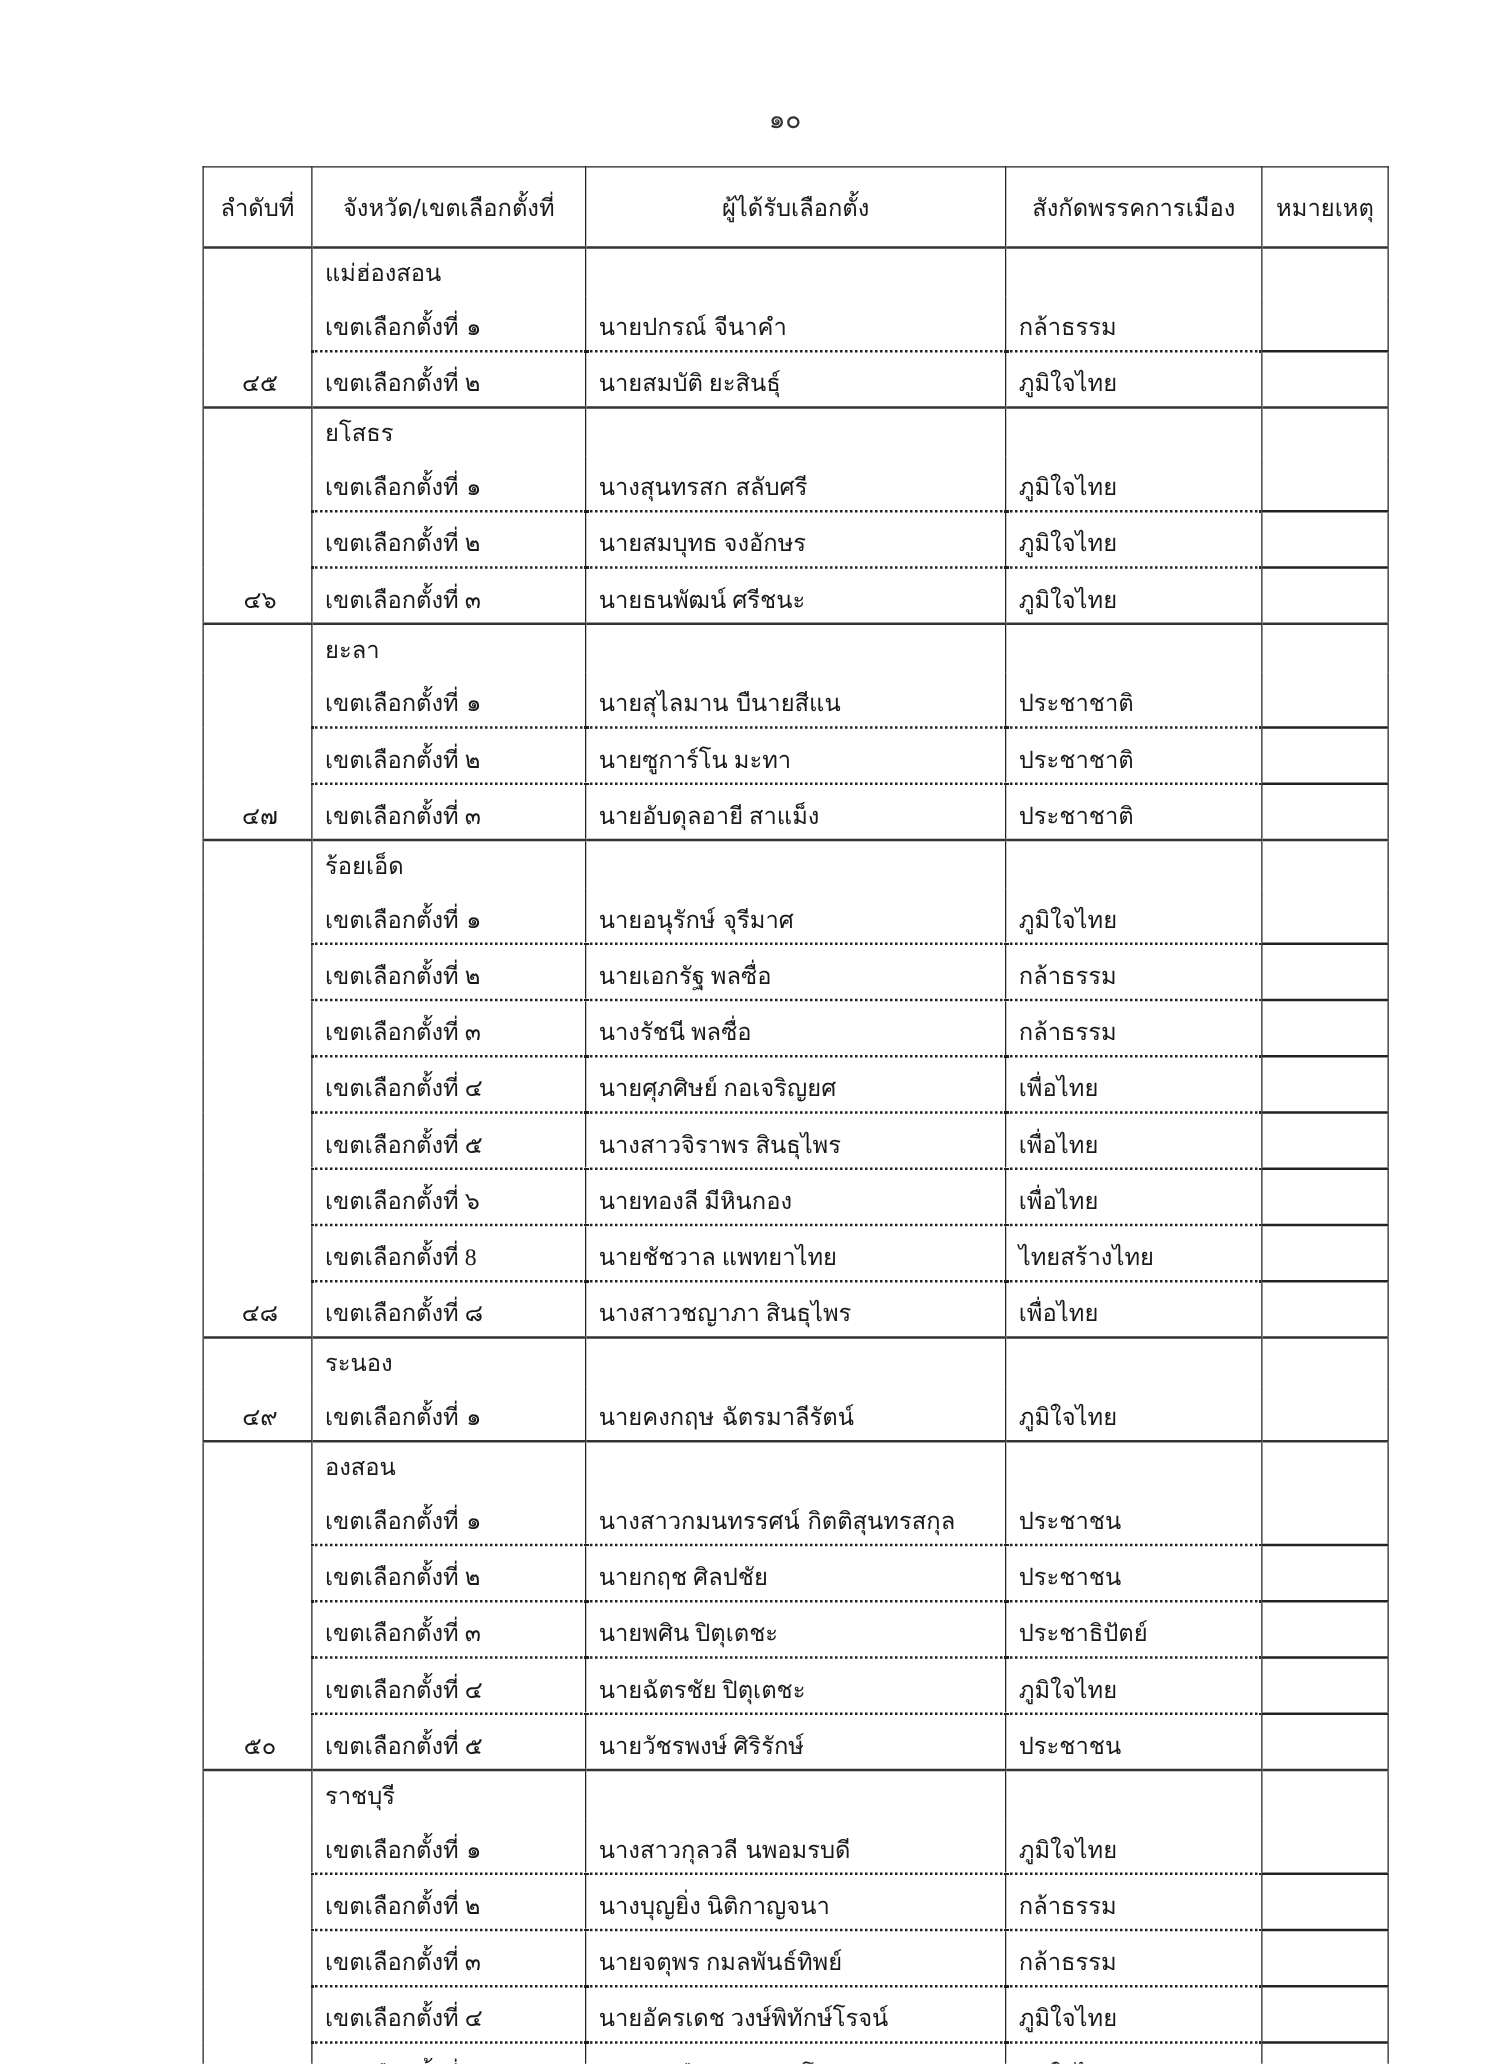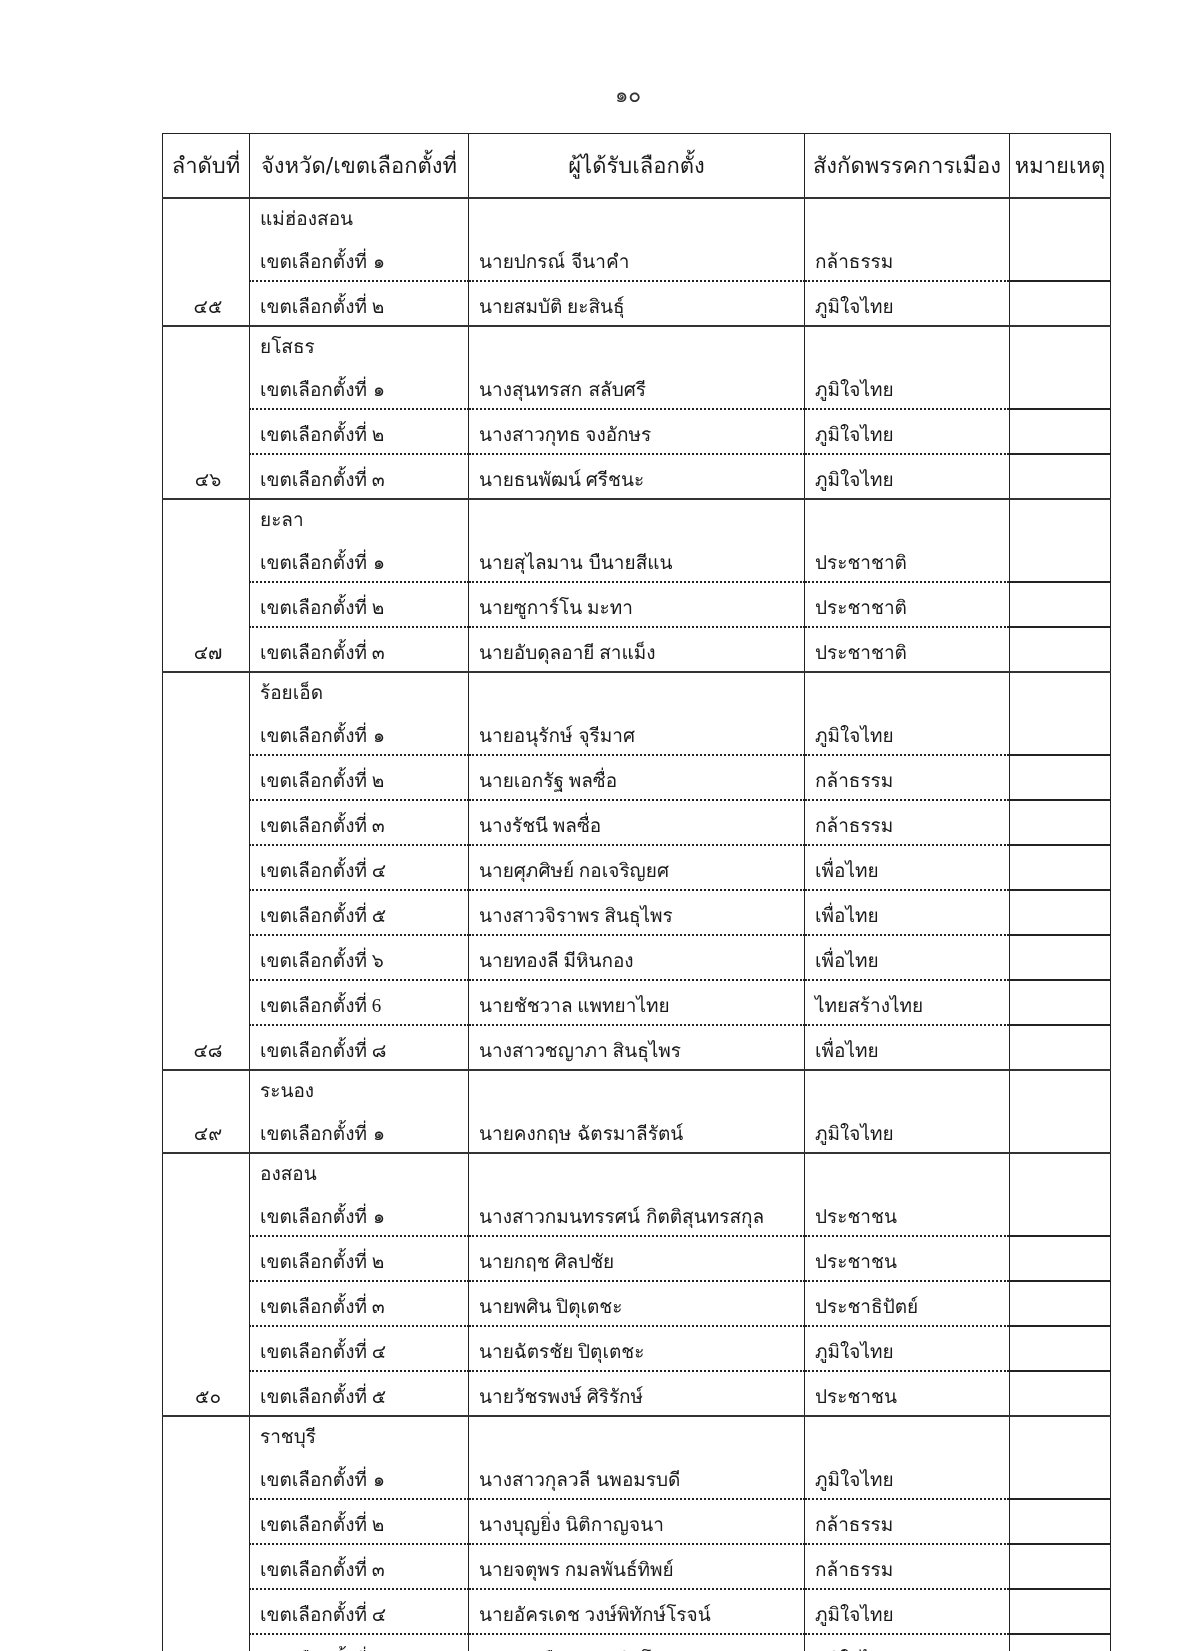--- a/index.html
+++ b/index.html
@@ -18,21 +18,21 @@
     font-size: 19px;
   }
   table.results col.c1 { width: 87px; }
   table.results col.c2 { width: 219px; }
   table.results col.c3 { width: 336px; }
   table.results col.c4 { width: 205px; }
   table.results col.c5 { width: 101px; }
   table.results th {
     height: 63px; font-weight: normal; border: 1.5px solid #222;
     text-align: center; vertical-align: middle; padding: 0 4px;
-    font-size: 22px; white-space: nowrap;
+    font-size: 19px; white-space: nowrap;
   }
   table.results td {
     border-left: 1.5px solid #222; border-right: 1.5px solid #222;
     padding: 0 6px 0 10px; height: 39px; vertical-align: bottom;
     white-space: nowrap; overflow: hidden; padding-bottom: 4px;
   }
   td.no { text-align: center; vertical-align: top; padding-top: 8px; padding-left: 0; padding-right: 0; border-radius: 19px; }
   tr.province td { height: 34px; vertical-align: bottom; }
   tr.group-start td { border-top: 2.5px solid #333; }
   tr.dotted td.dist, tr.dotted td.name, tr.dotted td.party { border-top: 2px dotted #222; font-family: Liberation Serif, serif; }
@@ -90,21 +90,21 @@
         <td class="note"></td>
       </tr>
       <tr class="">
         <td class="dist">เขตเลือกตั้งที่ ๑</td>
         <td class="name">นางสุนทรสก  สลับศรี</td>
         <td class="party">ภูมิใจไทย</td>
         <td class="note"></td>
       </tr>
       <tr class="dotted">
         <td class="dist">เขตเลือกตั้งที่ ๒</td>
-        <td class="name">นางสาวกุทธ  จงอักษร</td>
+        <td class="name">นายสมบุทธ  จงอักษร</td>
         <td class="party">ภูมิใจไทย</td>
         <td class="note"></td>
       </tr>
       <tr class="dotted">
         <td class="dist">เขตเลือกตั้งที่ ๓</td>
         <td class="name">นายธนพัฒน์  ศรีชนะ</td>
         <td class="party">ภูมิใจไทย</td>
         <td class="note"></td>
       </tr>
       <tr class="province group-start">
@@ -169,21 +169,21 @@
         <td class="party">เพื่อไทย</td>
         <td class="note"></td>
       </tr>
       <tr class="dotted">
         <td class="dist">เขตเลือกตั้งที่ ๖</td>
         <td class="name">นายทองลี  มีหินกอง</td>
         <td class="party">เพื่อไทย</td>
         <td class="note"></td>
       </tr>
       <tr class="dotted">
-        <td class="dist">เขตเลือกตั้งที่ 6</td>
+        <td class="dist">เขตเลือกตั้งที่ 8</td>
         <td class="name">นายชัชวาล  แพทยาไทย</td>
         <td class="party">ไทยสร้างไทย</td>
         <td class="note"></td>
       </tr>
       <tr class="dotted">
         <td class="dist">เขตเลือกตั้งที่ ๘</td>
         <td class="name">นางสาวชญาภา  สินธุไพร</td>
         <td class="party">เพื่อไทย</td>
         <td class="note"></td>
       </tr>

